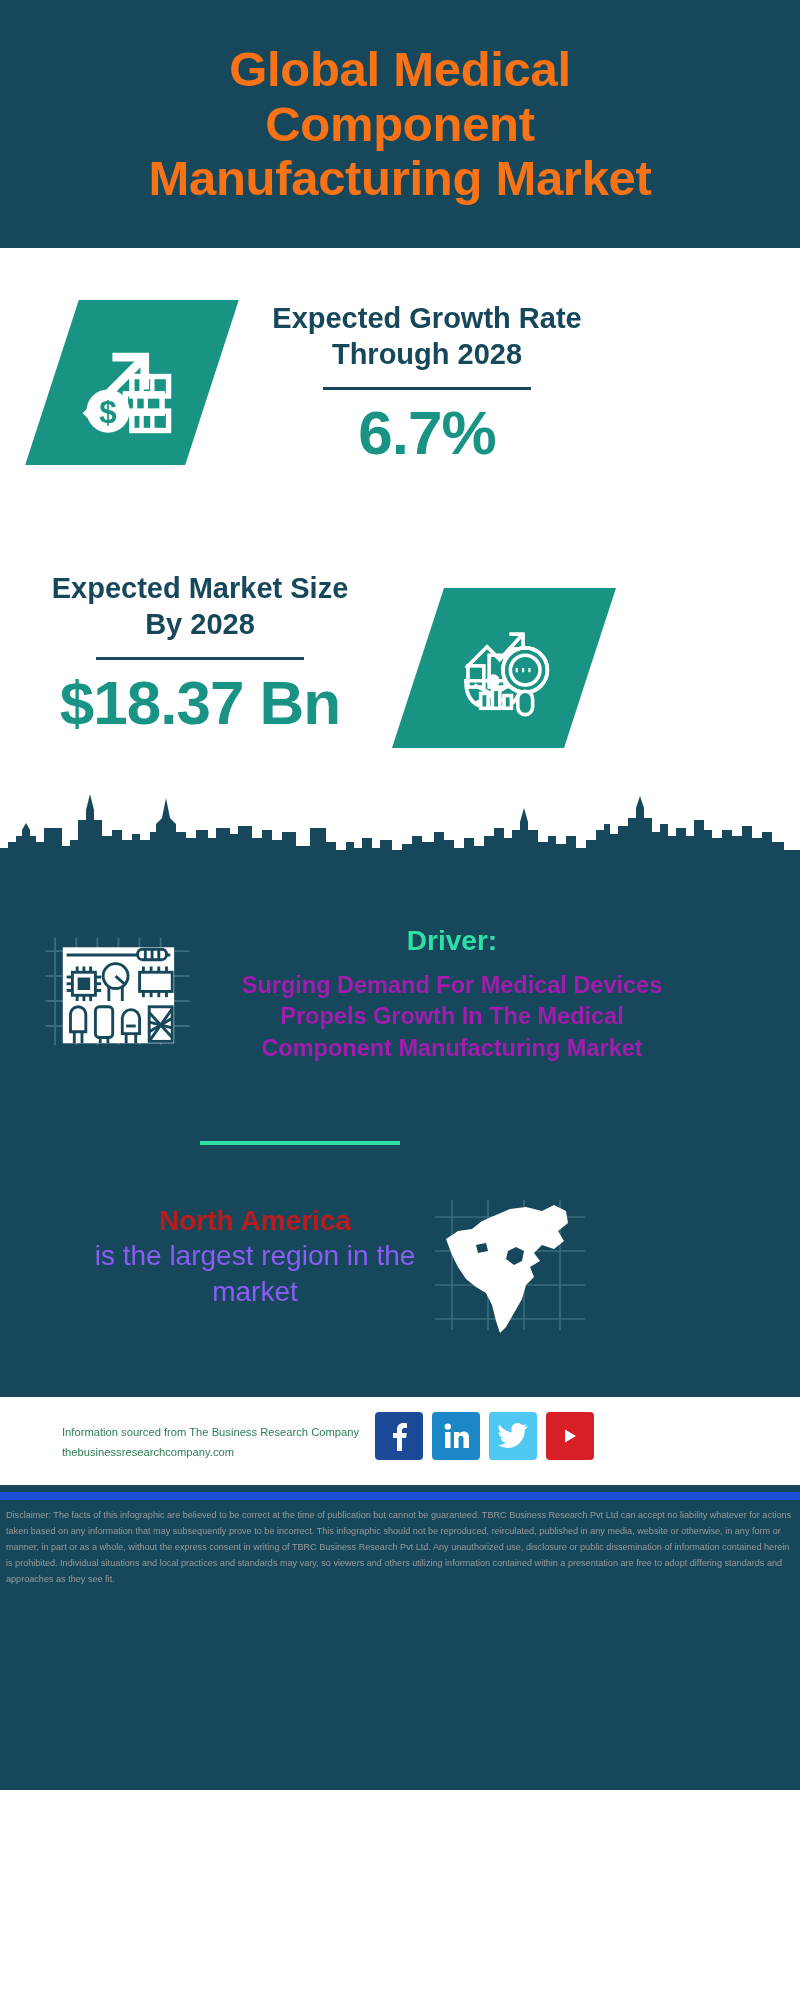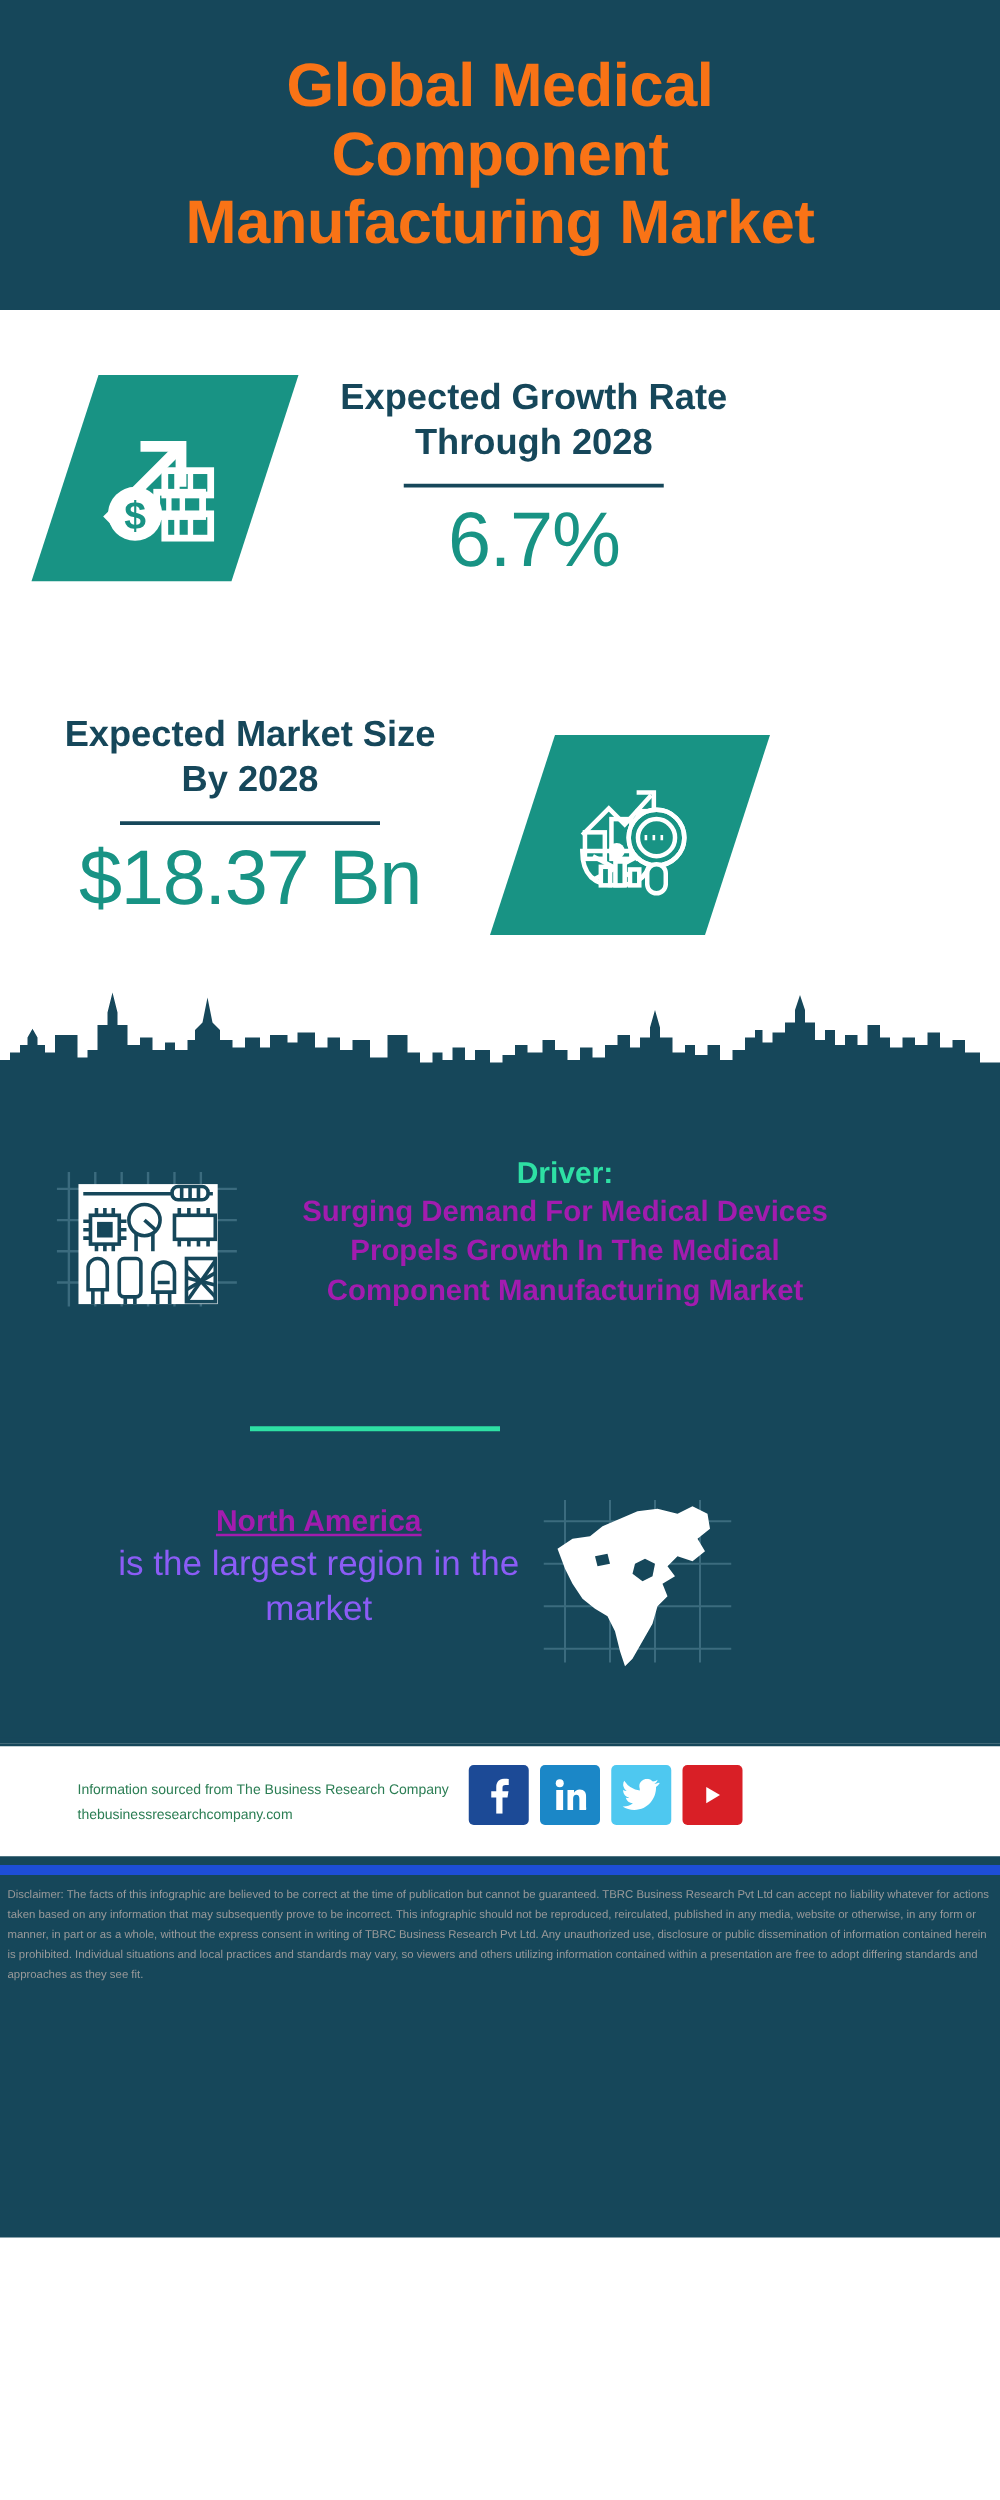--- a/index.html
+++ b/index.html
@@ -56,21 +56,21 @@
     font-size:29px;
     line-height:1.25;
   }
   .stat-rule {
     height:3px;
     background:#16475a;
     margin:14px auto 10px auto;
   }
   .stat-value {
     color:#189384;
-    font-weight:normal;
+    font-weight:bold;
     font-size:62px;
     line-height:1.05;
     letter-spacing:-1px;
   }
 
   
   #growth-block { top:300px; left:262px; width:330px;text-align:center; }
   #growth-block .stat-rule { width:208px; }
   #icon-money { top:300px; left:52px; width:160px; height:165px; }
 
@@ -104,23 +104,23 @@
     width:145px; height:120px;
   }
   .driver-text-col {
     position:absolute;
     top:925px; left:222px;
     width:460px;
     text-align:center;
   }
   .driver-heading {
     color:#2ee0a4;
-    font-size:24px;
-    font-weight:bold;
-    margin-bottom:1px;
+    font-size:28px;
+    font-weight:bold;
+    margin-bottom:13px;
   }
   .driver-body {
     color:#a21caf;
     font-size:23.5px;
     font-weight:bold;
     line-height:1.33;
   }
 
   .mid-rule {
     position:absolute;
@@ -130,25 +130,24 @@
   }
 
   
   #region-section {
     position:absolute;
     top:1203px; left:60px;
     width:390px;
     text-align:center;
   }
   .region-name {
-    color:#a21caf;
-    font-size:24px;
+    color:#b91c1c;
+    font-size:28px;
     font-weight:bold;
     line-height:1.25;
-    text-decoration:underline;
   }
   .region-sub {
     color:#8b5cf6;
     font-size:28px;
     font-weight:normal;
     line-height:1.28;
     margin-top:0;
   }
   #map-wrap {
     position:absolute;

